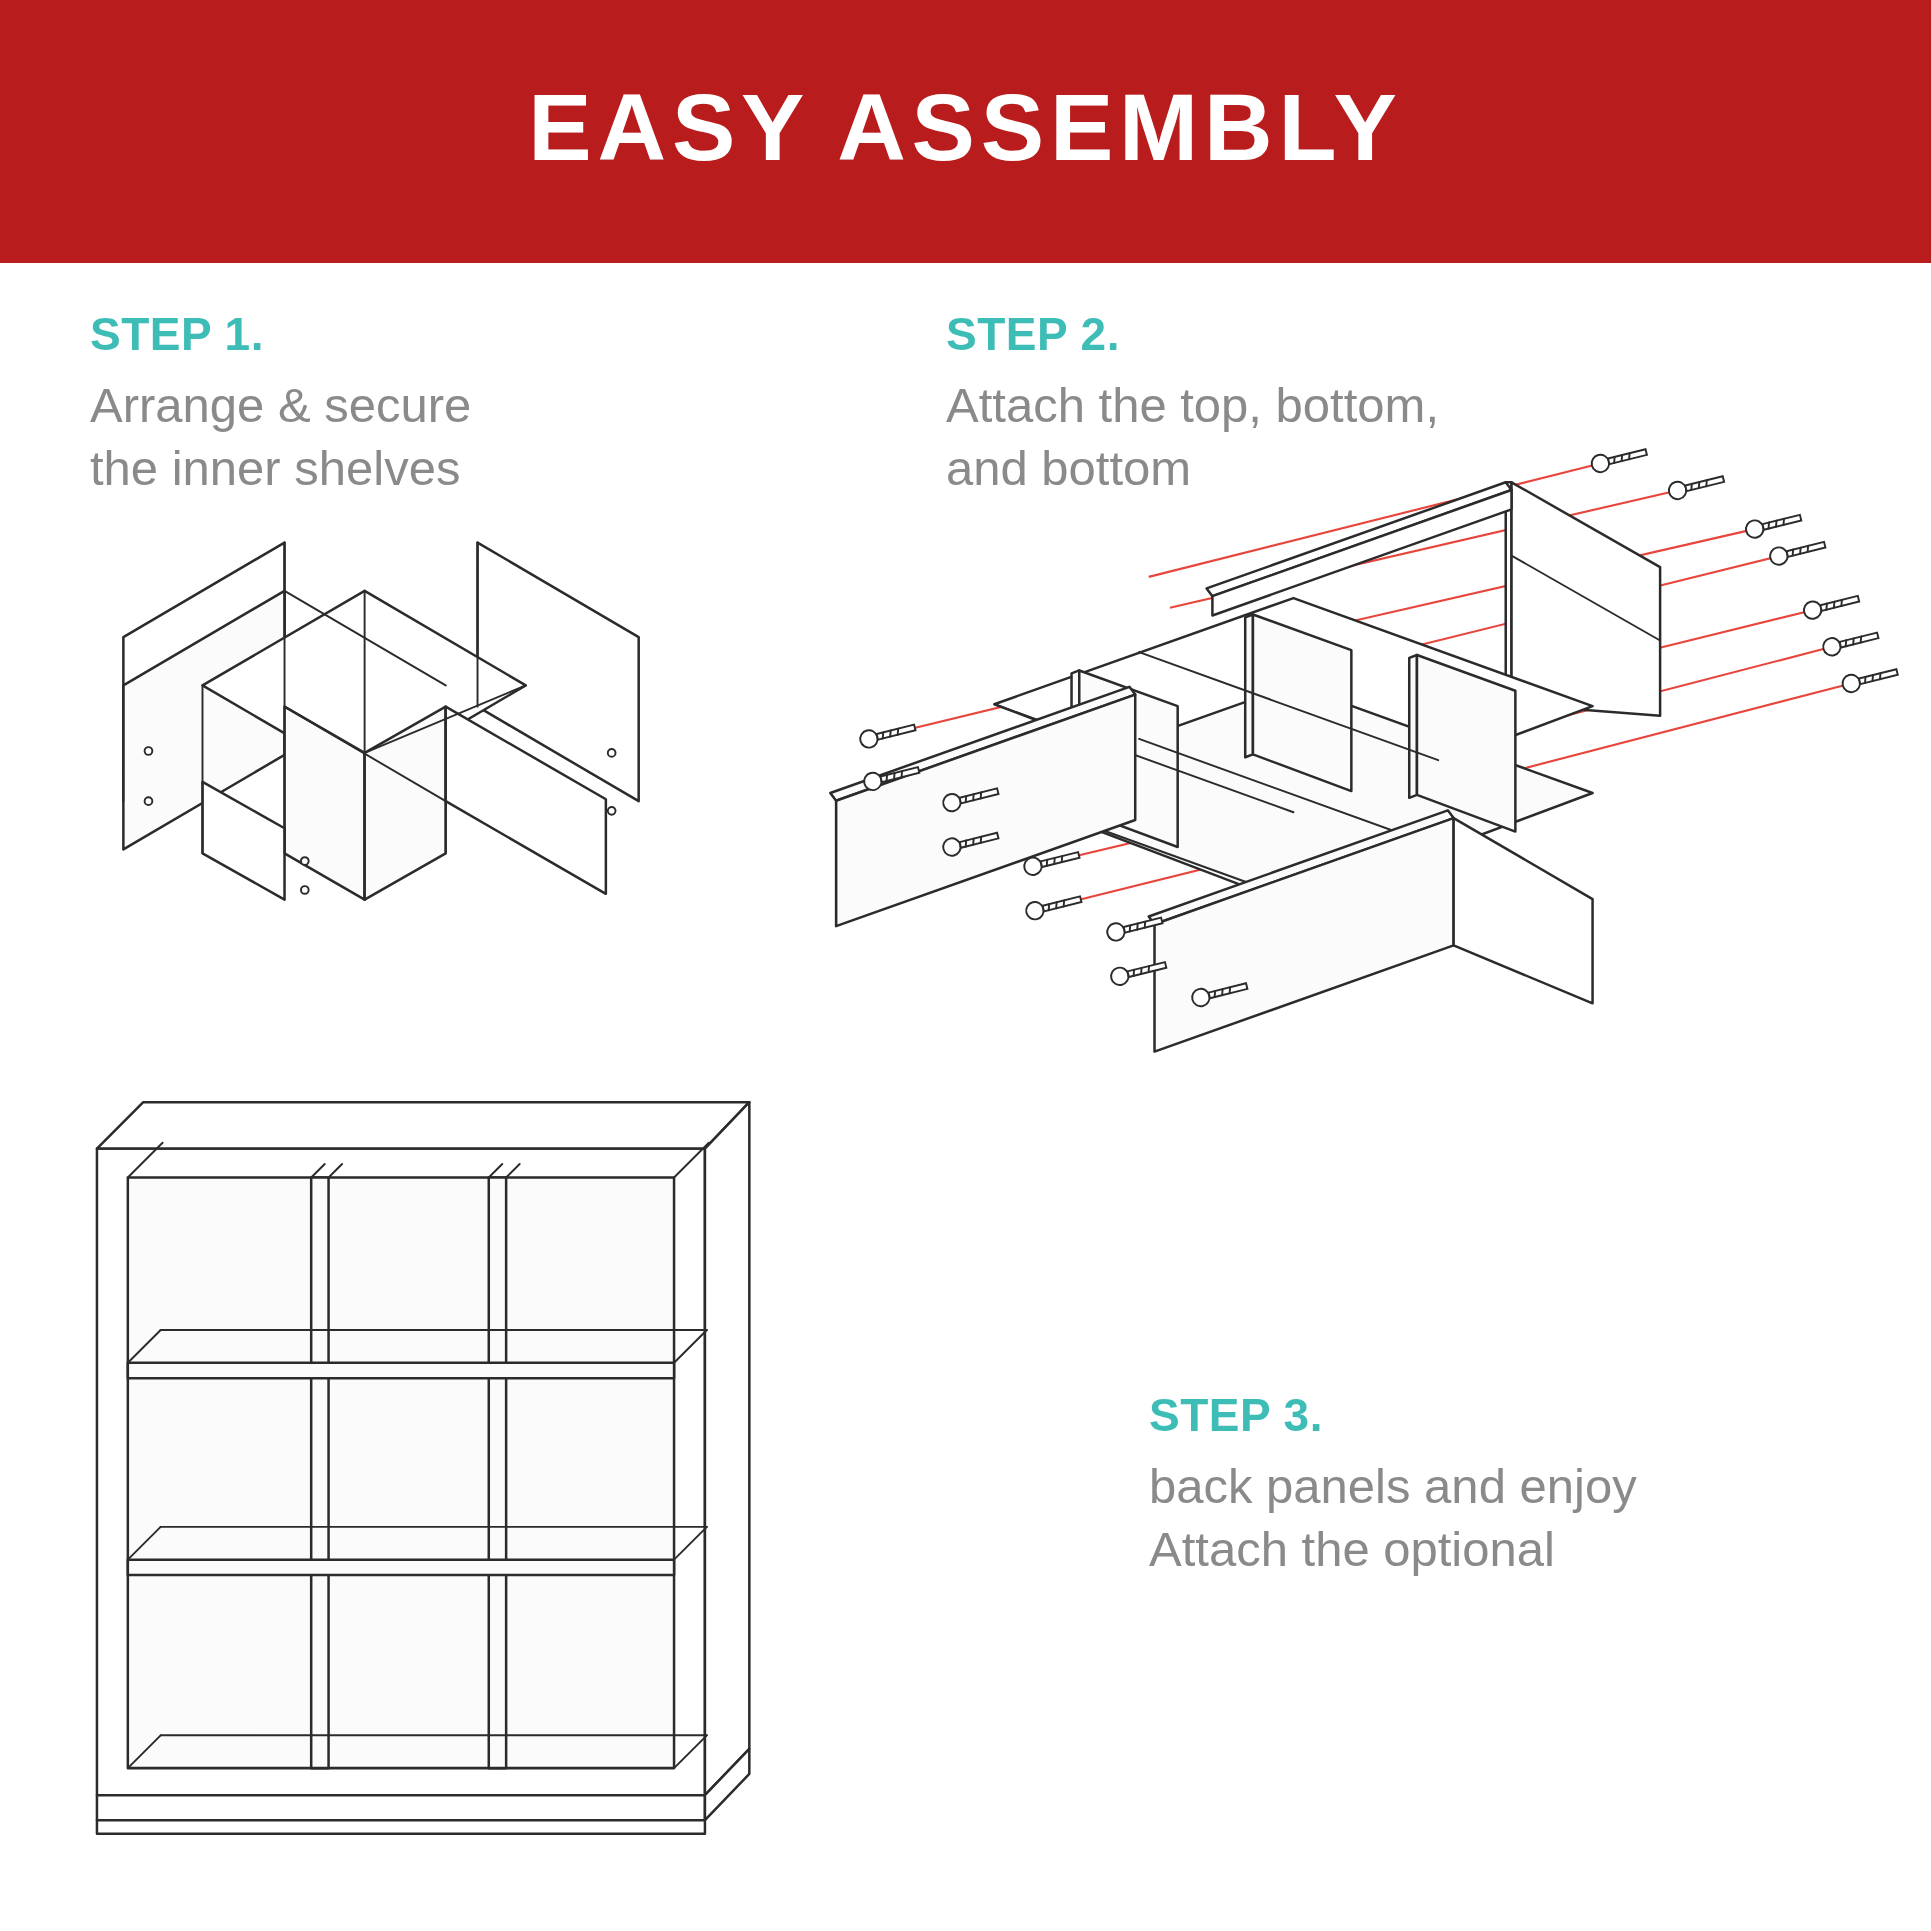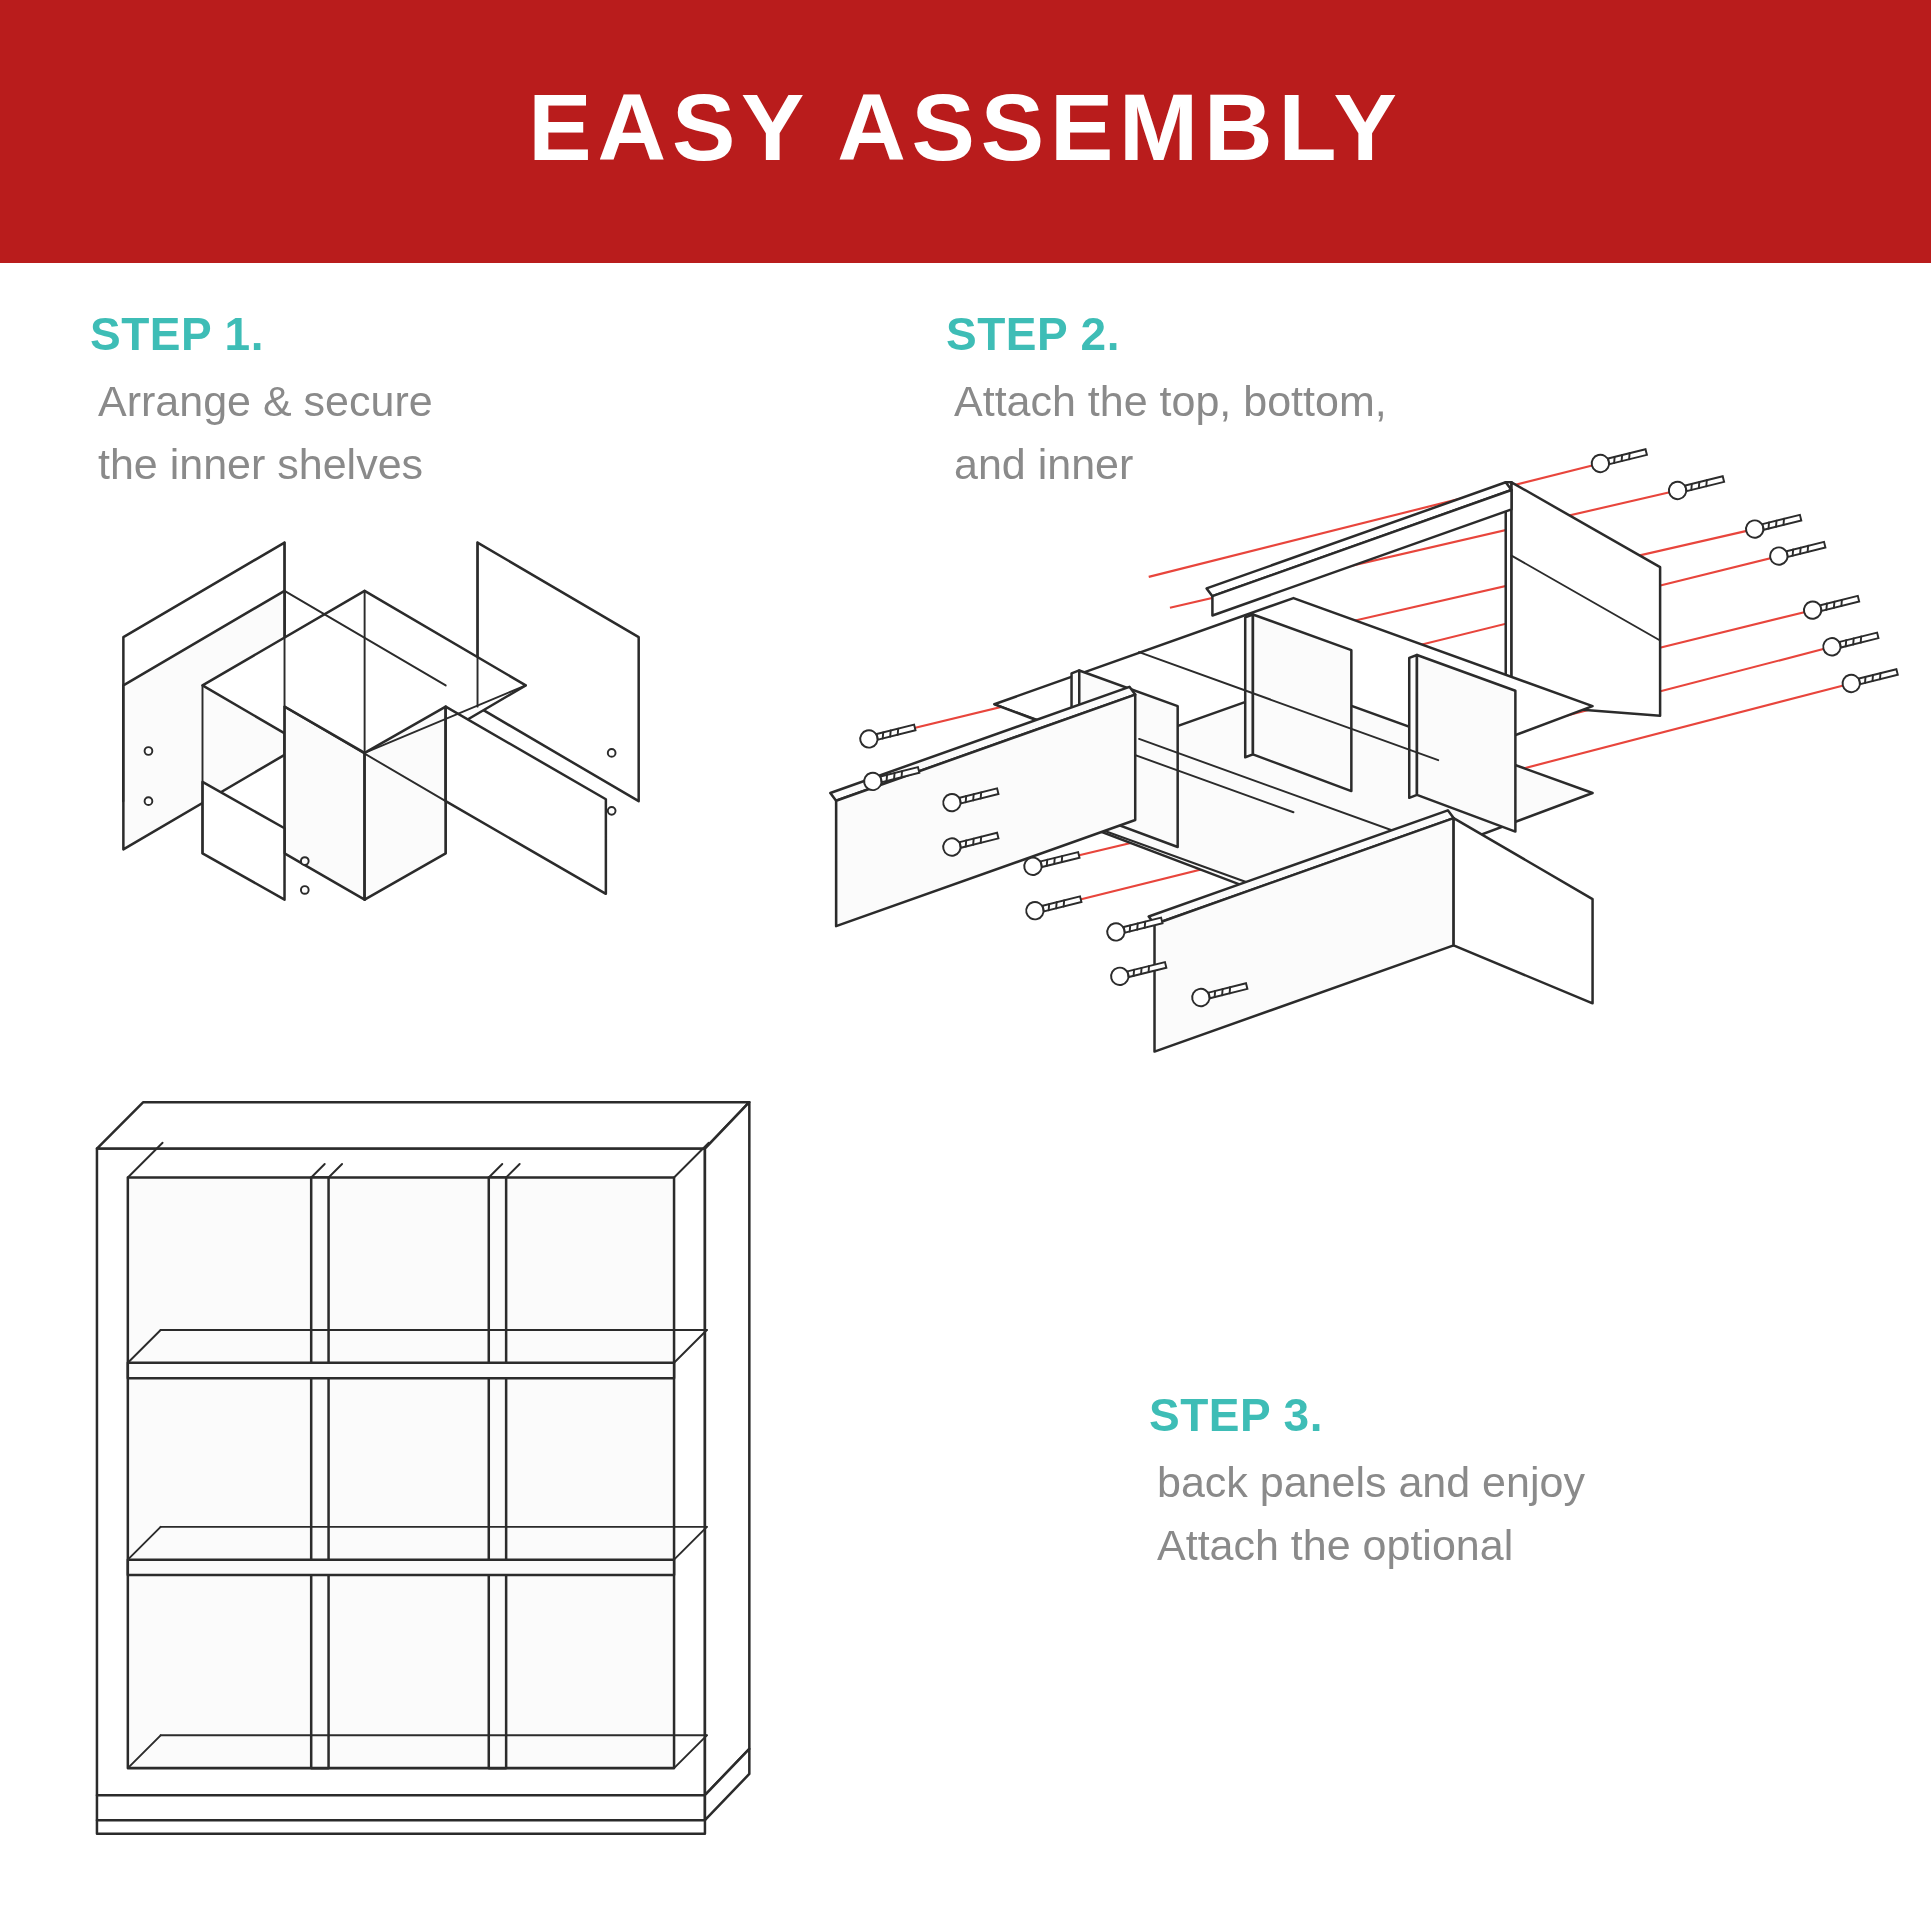--- a/index.html
+++ b/index.html
@@ -44,23 +44,23 @@
   .step-label {
     color: #3ebdb6;
     font-size: 46px;
     font-weight: bold;
     letter-spacing: 0.5px;
     margin: 0 0 17.4px 0;
     line-height: 1;
   }
   .step-desc {
     color: #8a8a8a;
-    font-size: 43px;
+    font-size: 49px;
     line-height: 1.28;
-    margin: 8px;
+    margin: 0;
     font-weight: 400;
   }
 
   #step1-block { left: 90px; top: 311px; width: 599px; }
   #step2-block { left: 946px; top: 311px; width: 695px; }
   #step3-block { left: 1149px; top: 1392px; width: 676px; }
 
   
   .illus {
     position: absolute;
@@ -114,21 +114,21 @@
 
 <div class="step-block" id="step1-block">
   <div class="step-label">STEP 1.</div>
   <div class="step-desc">Arrange &amp; secure</div>
   <div class="step-desc">the inner shelves</div>
 </div>
 
 <div class="step-block" id="step2-block">
   <div class="step-label">STEP 2.</div>
   <div class="step-desc">Attach the top, bottom,</div>
-  <div class="step-desc">and inner</div>
+  <div class="step-desc">and bottom</div>
 </div>
 
 <div class="step-block" id="step3-block">
   <div class="step-label">STEP 3.</div>
   <div class="step-desc">back panels and enjoy</div>
   <div class="step-desc">Attach the optional</div>
 </div>
 
 <div class="illus" id="illus-step1">
   <svg width="579" height="406" viewBox="0 0 600 420">

